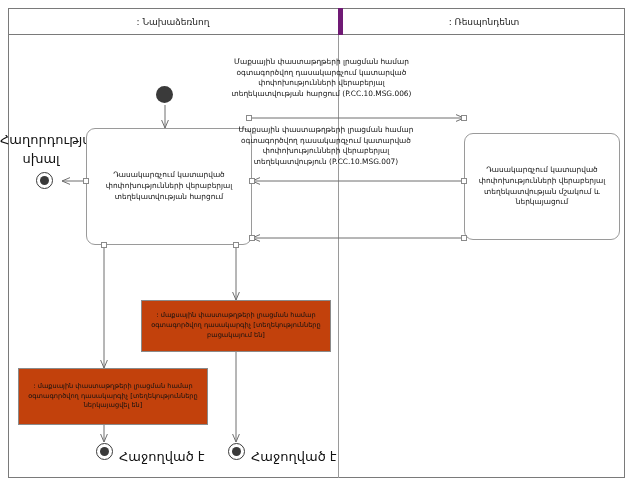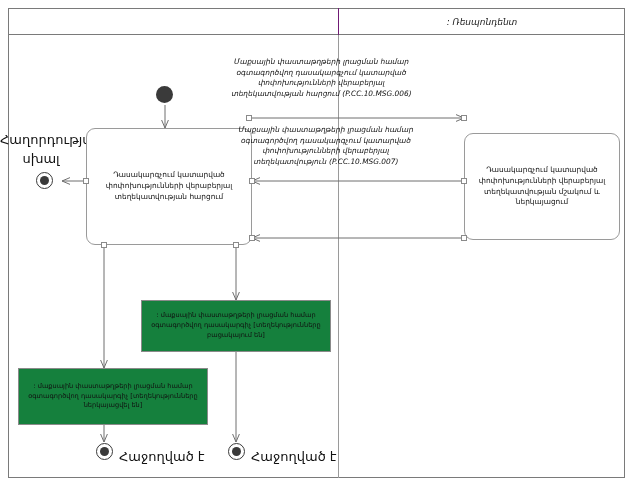--- a/index.html
+++ b/index.html
@@ -45,21 +45,21 @@
     top: 0;
     height: 27px;
     display: flex;
     align-items: center;
     justify-content: center;
     font-size: 9px;
     color: #1a1a1a;
     box-sizing: border-box;
   }
   .lane-header-left  { left: 0px;   width: 330px; }
-  .lane-header-right { left: 330px; width: 287px; border-left: 1px solid #701a75; font-style: italic; }
+  .lane-header-right { left: 330px; width: 287px; border-left: 5px solid #701a75; }
 
   
   .lane-divider {
     position: absolute;
     left: 338px;
     top: 35px;
     width: 0;
     height: 443px;
     border-left: 1px solid #9a9a9a;
   }
@@ -78,41 +78,40 @@
     font-size: 7.4px;
     line-height: 1.45;
     color: #111111;
     padding: 4px 9px;
   }
 
   
   .objbox {
     position: absolute;
     border: 1px solid #8a8a8a;
-    background: #15803d;
+    background: #c2410c;
     box-sizing: border-box;
     display: flex;
     align-items: center;
     justify-content: center;
     text-align: center;
     font-size: 6.6px;
     line-height: 1.5;
     color: #111111;
     padding: 3px 5px;
   }
 
   
   .msg {
     position: absolute;
     text-align: center;
     font-size: 7.4px;
     line-height: 1.45;
     color: #111111;
     white-space: pre-line;
-    font-style: italic;
   }
 
   
   .tinylabel {
     position: absolute;
     text-align: center;
     font-size: 13px;
     line-height: 1.45;
     color: #111111;
     white-space: pre-line;
@@ -173,20 +172,23 @@
   }
 </style>
 </head>
 <body>
 
 <div id="canvas">
 
   <div class="frame"></div>
 
   <div class="lane-header-band">
+    <div class="lane-header lane-header-left">
+      <span>: Նախաձեռնող</span>
+    </div>
     <div class="lane-header lane-header-right">
       <span>: Ռեսպոնդենտ</span>
     </div>
   </div>
 
   <div class="lane-divider"></div>
 
   <svg id="edges" viewBox="0 0 633 487" xmlns="http://www.w3.org/2000/svg">
     <defs>
       <marker id="arrHead" markerWidth="9" markerHeight="9" refX="8" refY="4" orient="auto" markerUnits="userSpaceOnUse">

